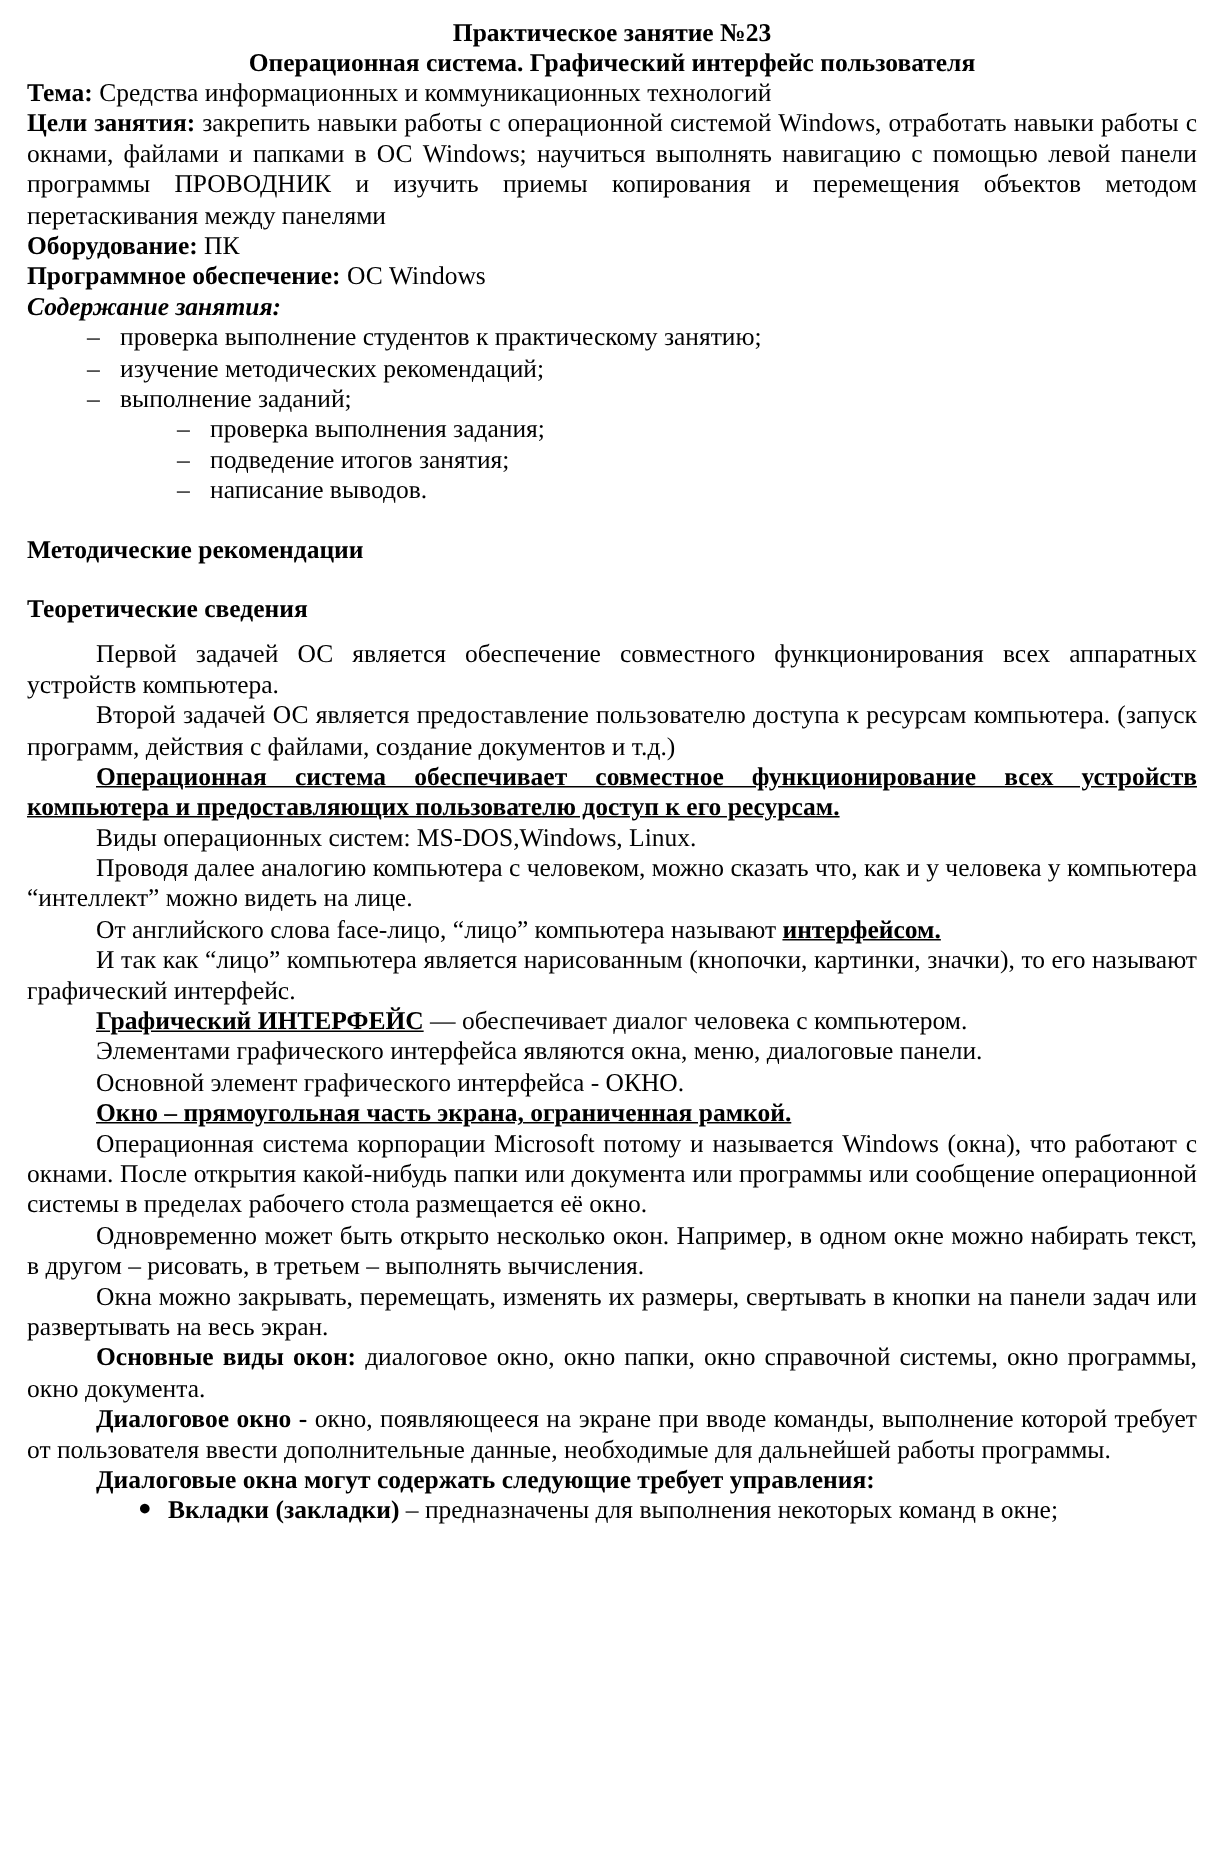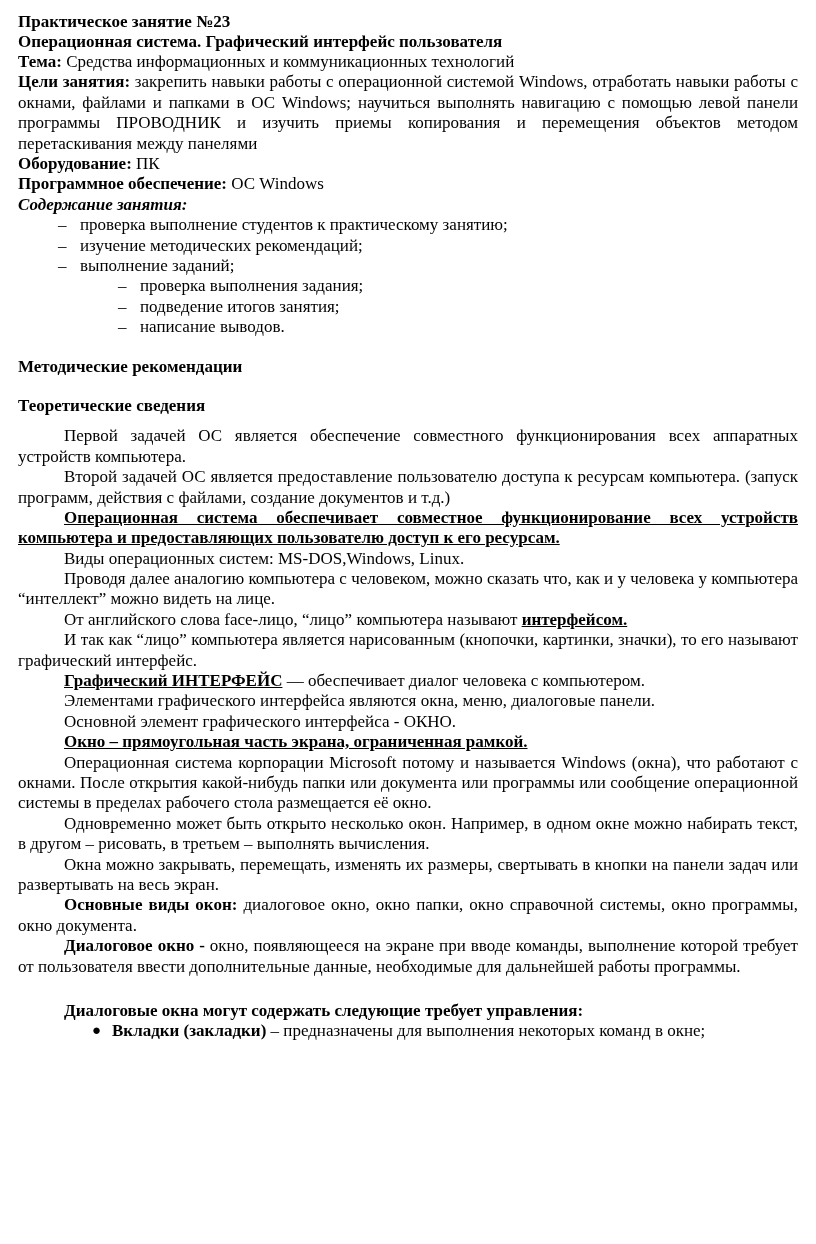--- a/index.html
+++ b/index.html
@@ -14,42 +14,42 @@
     color: #000000;
   }
   .page {
     width: 816px;
     min-height: 1244px;
     box-sizing: border-box;
     padding: 12px 18px 0 18px;
     background: #ffffff;
   }
   .title-line {
-    text-align: left;
+    text-align: center;
     font-weight: bold;
     font-size: 17px;
     line-height: 1.18;
   }
   p {
     margin: 0;
     font-size: 17px;
     line-height: 1.2;
   }
   .just {
     text-align: justify;
     text-justify: inter-word;
     text-indent: 0;
   }
   .body-par {
     text-align: justify;
     text-indent: 46px;
     font-size: 17px;
     line-height: 1.2;
   }
-  .b { font-weight: bold; margin-top: 24px; }
+  .b { font-weight: bold; }
   .bi { font-weight: bold; font-style: italic; }
   .bu { font-weight: bold; text-decoration: underline; }
   .center-bold {
     text-align: left;
     font-weight: bold;
     font-size: 17px;
     line-height: 1.2;
   }
   .spacer-sm { height: 10px; }
   .spacer-md { height: 19px; }

